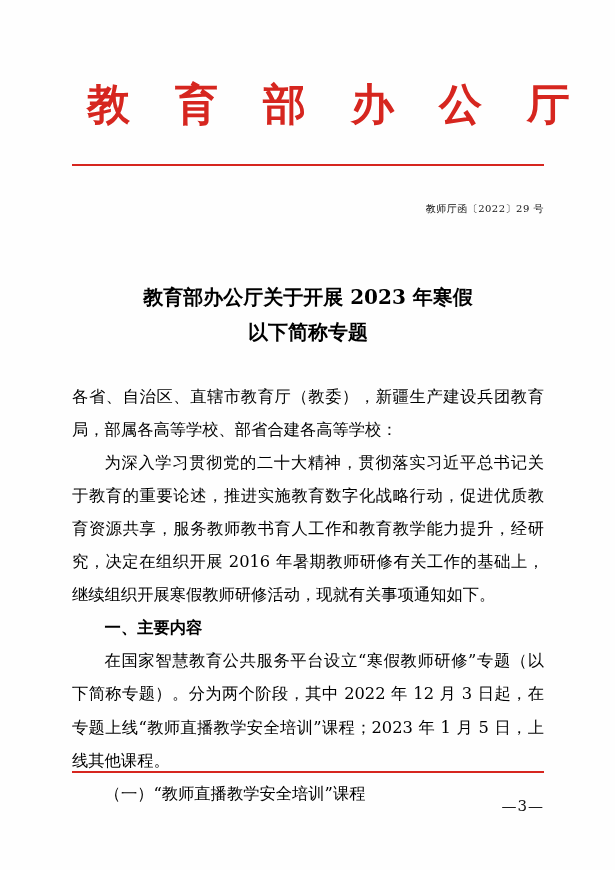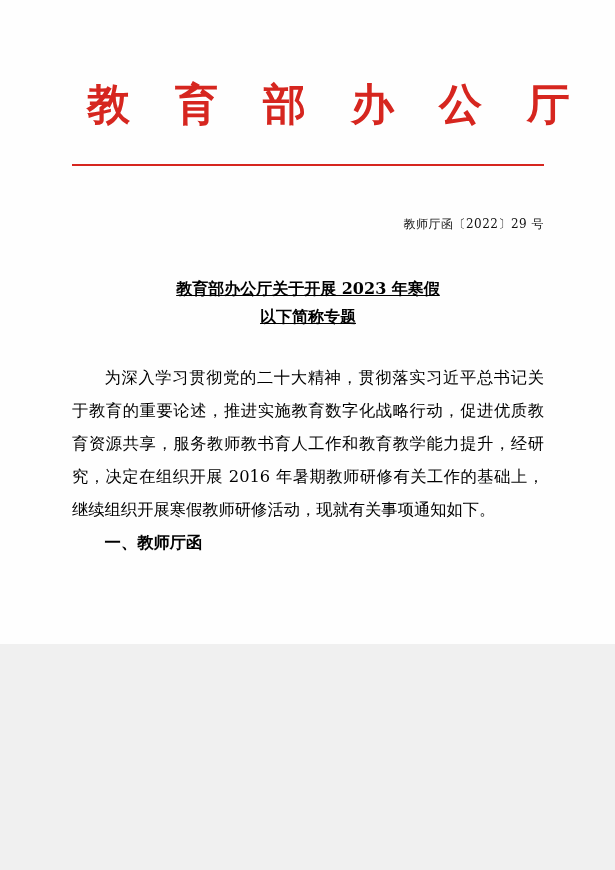--- a/index.html
+++ b/index.html
@@ -6,21 +6,21 @@
     margin: 0;
     padding: 0;
     background: #f0f0f0;
   }
   body {
     font-family: "Liberation Serif", "DejaVu Serif", serif;
   }
   .page {
     position: relative;
     width: 615px;
-    height: 644px;
+    height: 870px;
     background: #1d4ed8;
     margin: 0 auto;
     overflow: hidden;
     box-sizing: border-box;
   }
   .sheet {
     position: absolute;
     left: 0;
     top: 0;
     width: 615px;
@@ -48,36 +48,35 @@
     line-height: 1.25;
     white-space: nowrap;
   }
   .red-rule {
     margin-top: 32px;
     height: 2px;
     background: #d6261f;
     width: 100%;
   }
   .doc-number {
-    margin-top: 50px;
+    margin-top: 36px;
     text-align: right;
-    font-size: 12px;
+    font-size: 10px;
     color: #111;
     letter-spacing: 0.5px;
     font-family: "DejaVu Serif", "Liberation Serif", serif;
   }
   .doc-subject {
-    margin-top: 42px;
+    margin-top: 64px;
     text-align: center;
-    font-size: 16px;
+    font-size: 20px;
     font-weight: bold;
     line-height: 1.75;
     color: #000;
     font-family: "DejaVu Serif", "Liberation Serif", serif;
-    text-decoration: underline;
   }
   .body-text {
     margin-top: 30px;
     font-size: 16.3px;
     line-height: 2.03;
     color: #000;
     text-align: justify;
     font-family: "DejaVu Serif", "Liberation Serif", serif;
   }
   .para {
@@ -122,21 +121,24 @@
       </div>
 
       <div class="doc-number">教师厅函〔2022〕29 号</div>
 
       <div class="doc-subject">
         <div>教育部办公厅关于开展 2023 年寒假</div>
         <div>以下简称专题</div>
       </div>
 
       <div class="body-text">
+        <p class="para">各省、自治区、直辖市教育厅（教委），新疆生产建设兵团教育局，部属各高等学校、部省合建各高等学校：</p>
         <p class="para indent">为深入学习贯彻党的二十大精神，贯彻落实习近平总书记关于教育的重要论述，推进实施教育数字化战略行动，促进优质教育资源共享，服务教师教书育人工作和教育教学能力提升，经研究，决定在组织开展 2016 年暑期教师研修有关工作的基础上，继续组织开展寒假教师研修活动，现就有关事项通知如下。</p>
-        <p class="para heading">一、教师厅函</p>
+        <p class="para heading">一、主要内容</p>
+        <p class="para indent">在国家智慧教育公共服务平台设立“寒假教师研修”专题（以下简称专题）。分为两个阶段，其中 2022 年 12 月 3 日起，在专题上线“教师直播教学安全培训”课程；2023 年 1 月 5 日，上线其他课程。</p>
+        <p class="para indent">（一）“教师直播教学安全培训”课程</p>
       </div>
 
       <div class="footer-rule"></div>
       <div class="page-number">—3—</div>
     </div>
   </div>
 </div>
 
 </body></html>

